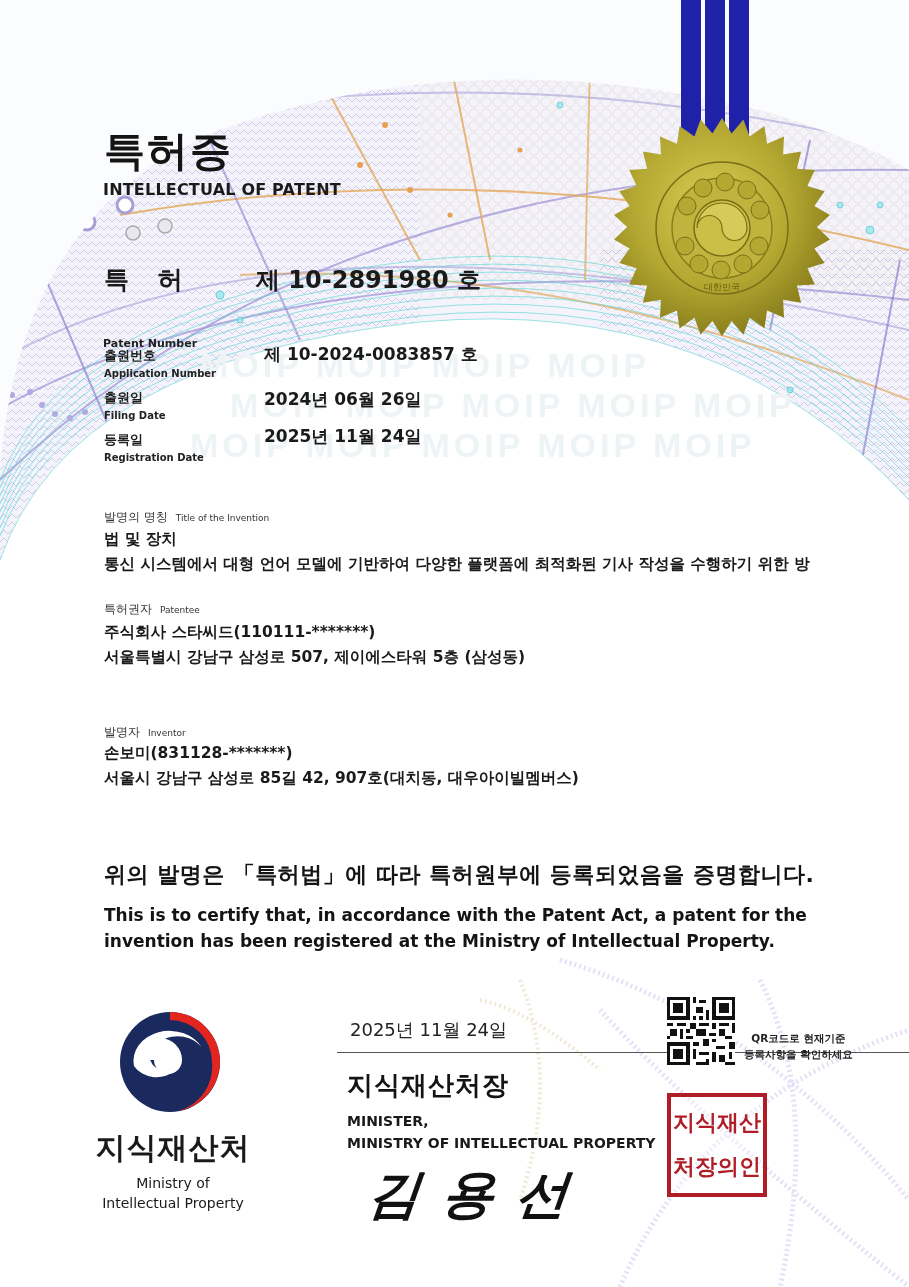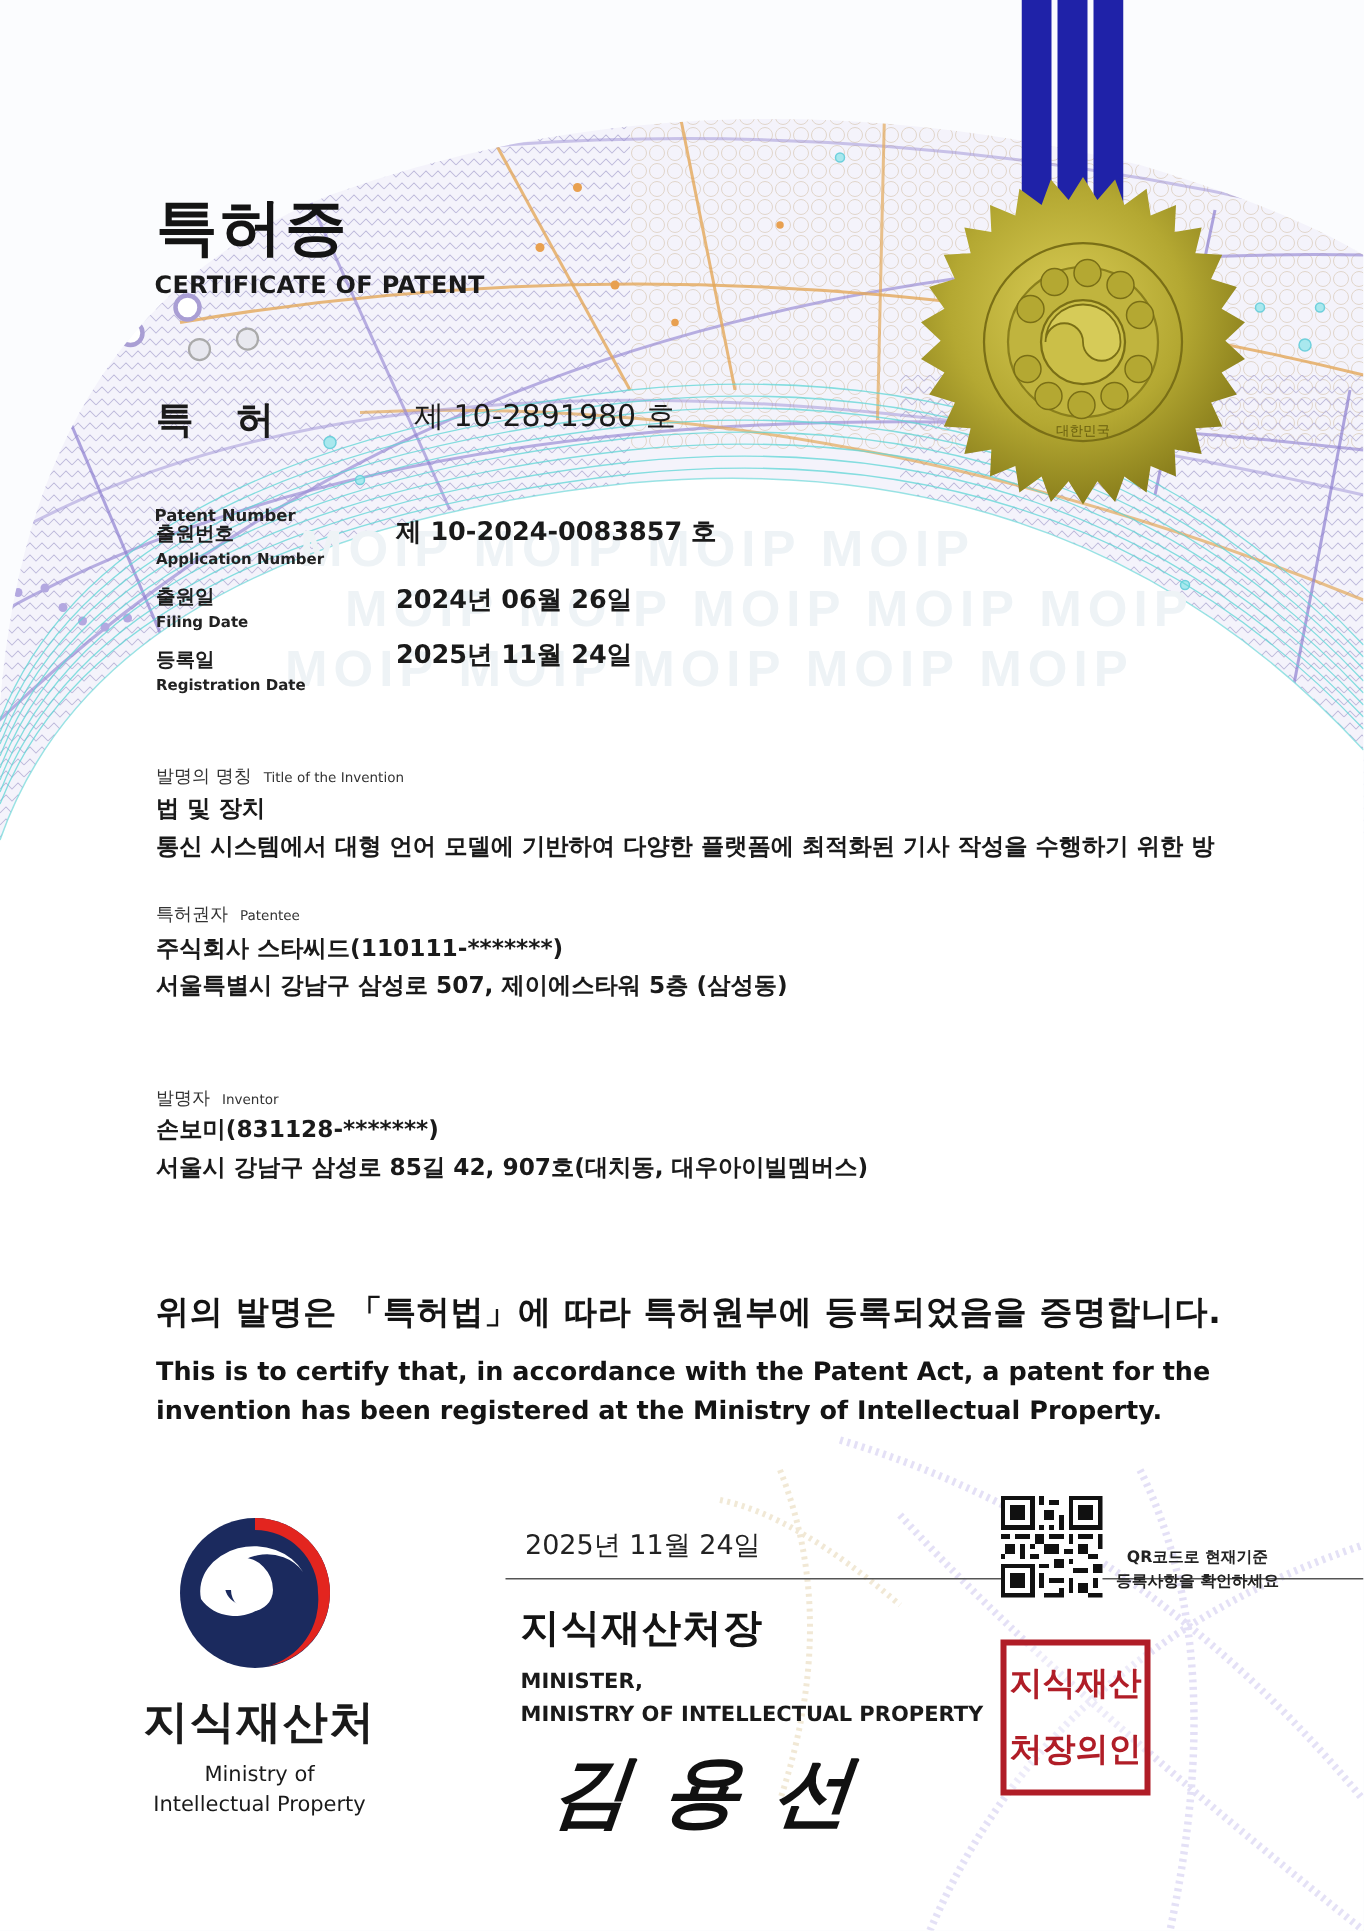--- a/index.html
+++ b/index.html
@@ -13,21 +13,21 @@
   .bg-layer { position: absolute; left: 0; top: 0; width: 909px; height: 1287px; pointer-events: none; }
 
   .abs { position: absolute; }
 
   
   .title-ko { left: 104px; top: 124px; font-size: 41px; font-weight: bold; letter-spacing: 2px; color: #141414; }
   .title-en { left: 103px; top: 180px; font-size: 16px; font-weight: bold; color: #1a1a1a; letter-spacing: 0.2px; }
 
   .patent-label-ko { left: 104px; top: 263px; font-size: 25px; font-weight: bold; letter-spacing: 10px; color: #1a1a1a; }
   .patent-label-en { left: 103px; top: 296px; font-size: 11px; font-weight: bold; color: #222; margin-top: 41px; }
-  .patent-value { left: 276px; top: 264px; font-size: 20px; font-weight: normal; color: #1a1a1a; }
+  .patent-value { left: 256px; top: 264px; font-size: 24px; font-weight: bold; color: #1a1a1a; }
 
   .meta-label-ko { font-size: 13px; font-weight: bold; color: #1e1e1e; }
   .meta-label-en { font-size: 10px; font-weight: bold; color: #222; }
   .meta-value { font-size: 17px; font-weight: bold; color: #1a1a1a; }
 
   
   .sec-label { font-size: 12px; color: #333; }
   .sec-label .en { font-size: 9px; margin-left: 8px; color: #333; }
   .sec-text { font-size: 15.5px; font-weight: bold; color: #1a1a1a; line-height: 25px; }
 
@@ -196,21 +196,21 @@
       <circle cx="152" cy="128" r="9"></circle>
     <circle cx="136" cy="146" r="9"></circle>
       <circle cx="114" cy="152" r="9"></circle>
       <circle cx="92" cy="146" r="9"></circle>
     <circle cx="78" cy="128" r="9"></circle>
   </g>
   <text x="115" y="172" text-anchor="middle" font-family="DejaVu Sans, sans-serif" font-size="9" fill="#6a600f">대한민국</text>
 </svg>
 
 <div class="abs title-ko">특허증</div>
-<div class="abs title-en">CERTIFICATE OF PATENT</div>
+<div class="abs title-en">INTELLECTUAL OF PATENT</div>
 
 <div class="abs patent-label-ko">특 허</div>
 <div class="abs patent-label-en">Patent Number</div>
 <div class="abs patent-value">제 10-2891980 호</div>
 
 <div class="abs meta-label-ko" style="left:104px; top:347px;">출원번호</div>
 <div class="abs meta-label-en" style="left:104px; top:368px;">Application Number</div>
 <div class="abs meta-value" style="left:264px; top:343px;">제 10-2024-0083857 호</div>
 
 <div class="abs meta-label-ko" style="left:104px; top:389px;">출원일</div>

